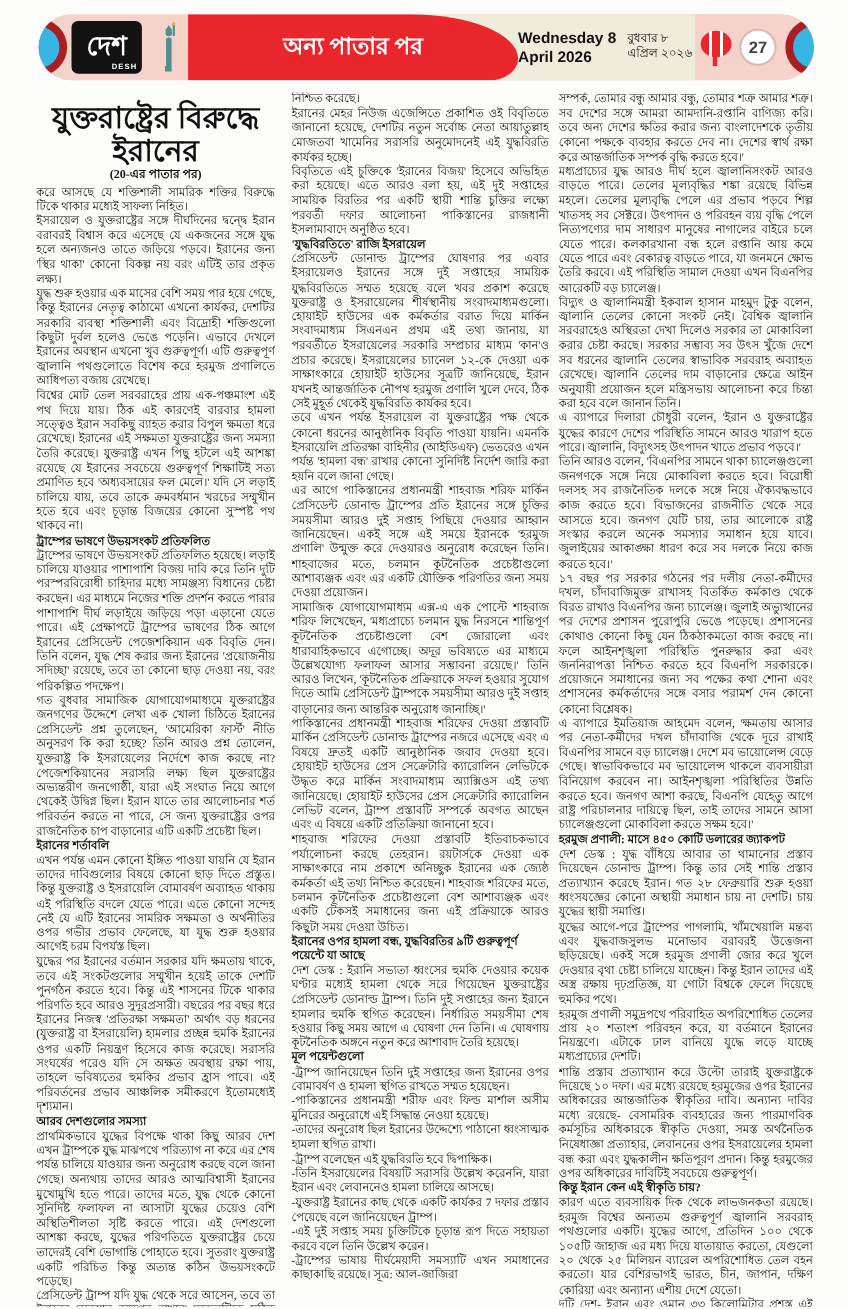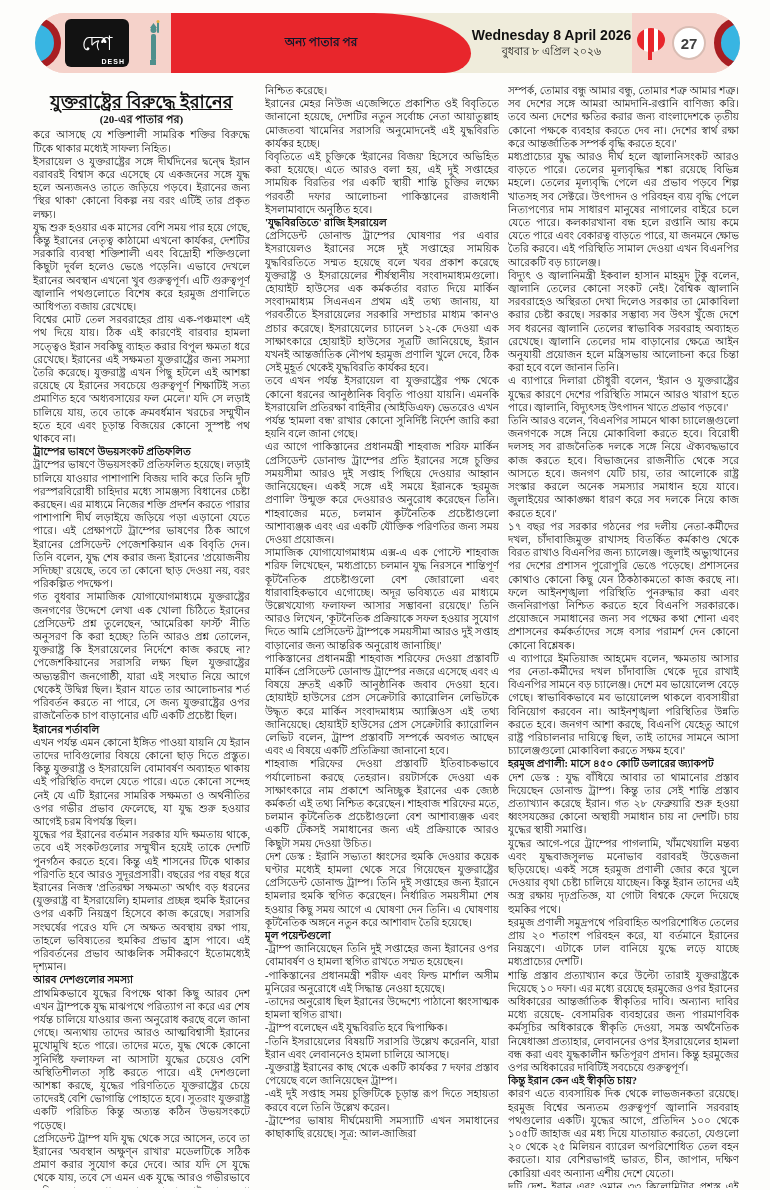--- a/index.html
+++ b/index.html
@@ -8,29 +8,29 @@
   
   .masthead{position:absolute;left:35px;top:13px;width:705px;height:60px;border-radius:30px;
             background:#f5d2ca;display:flex;align-items:stretch;overflow:hidden;}
   .cap{width:30px;position:relative;background:#f5d2ca;flex:none;}
   .cap .ring{position:absolute;top:4px;width:52px;height:52px;border-radius:50%;
              background:#38b5e2;border:7px solid #a81e22;box-sizing:border-box;}
   .cap.left .ring{left:-26px;}
   .cap.right .ring{right:-26px;}
   .logo-box{flex:none;width:64px;height:48px;margin:6px 4px 6px 0;background:#121212;border-radius:6px;
             color:#fff;position:relative;display:flex;align-items:center;justify-content:center;}
-  .logo-box .bn{font-weight:normal;font-size:20px;line-height:1;}
+  .logo-box .bn{font-weight:bold;font-size:24px;line-height:1;}
   .logo-box .en{position:absolute;right:4px;bottom:2px;font-size:7px;font-weight:bold;
                 font-family:"Liberation Sans",sans-serif;letter-spacing:1px;}
   .statue-wrap{flex:none;width:38px;display:flex;align-items:center;justify-content:center;}
   .band-area{flex:1;display:flex;background:#efecdb;position:relative;}
   .red-band{flex:none;width:300px;background:#e8262c;border-top-right-radius:150px 62px;
             border-bottom-right-radius:40px 30px;display:flex;align-items:center;justify-content:center;}
-  .red-band span{color:#0f172a;font-weight:bold;font-size:12px;}
-  .date-panel{flex:1;display:flex;flex-direction:column;align-items:center;justify-content:center;
+  .red-band span{color:#ffffff;font-weight:bold;font-size:21px;}
+  .date-panel{flex:1;display:flex;flex-direction:row;align-items:center;justify-content:center;
               line-height:1.25;}
   .date-en{font-family:"Liberation Sans",sans-serif;font-weight:bold;font-size:14px;}
   .date-bn{font-weight:normal;font-size:11px;}
   .right-zone{flex:none;display:flex;align-items:center;gap:6px;padding:0 4px;background:#f5d2ca;}
   .brand-mark{width:30px;height:34px;position:relative;}
   .brand-mark .ball{position:absolute;left:1px;top:2px;width:28px;height:24px;border-radius:50%;
         background:linear-gradient(90deg,#e8262c 0 26%,#fff 26% 38%,#e8262c 38% 62%,#fff 62% 74%,#e8262c 74% 100%);}
   .brand-mark .stem{position:absolute;left:12px;top:25px;width:4px;height:9px;background:#e8262c;}
   .page-circle{width:30px;height:30px;border-radius:50%;background:#fff;border:2px solid #d9bdb4;
                display:flex;align-items:center;justify-content:center;
@@ -39,21 +39,21 @@
   .cols{position:absolute;left:33px;top:84px;width:706px;height:1104px;display:flex;}
   .col{overflow:hidden;height:100%;}
   .col0{width:217px;margin-right:15px;}
   .col1{width:234px;margin-right:9px;}
   .col2{width:231px;}
   .blk{font-size:10.4px;line-height:13.2px;}
   .p{text-align:justify;}
   .bullet{text-align:justify;}
   .subhead{font-weight:bold;text-align:left;}
   .headline{font-weight:bold;text-align:center;line-height:1.12;margin:8px 0 1px;}
-  .headline.lg{font-size:18px;text-decoration:underline;}
+  .headline.lg{font-size:27px;}
   .continuation{font-weight:bold;font-size:11px;text-align:center;margin:1px 0 2px;}
 </style>
 </head>
 <body>
 
 <div class="masthead">
   <div class="cap left">
       <div class="ring"></div>
     </div>
   <div class="logo-box">
@@ -115,20 +115,21 @@
       <div class="blk p">নিশ্চিত করেছে।</div>
       <div class="blk p">ইরানের মেহর নিউজ এজেন্সিতে প্রকাশিত ওই বিবৃতিতে জানানো হয়েছে, দেশটির নতুন সর্বোচ্চ নেতা আয়াতুল্লাহ মোজতবা খামেনির সরাসরি অনুমোদনেই এই যুদ্ধবিরতি কার্যকর হচ্ছে।</div>
       <div class="blk p">বিবৃতিতে এই চুক্তিকে 'ইরানের বিজয়' হিসেবে অভিহিত করা হয়েছে। এতে আরও বলা হয়, এই দুই সপ্তাহের সাময়িক বিরতির পর একটি স্থায়ী শান্তি চুক্তির লক্ষ্যে পরবর্তী দফার আলোচনা পাকিস্তানের রাজধানী ইসলামাবাদে অনুষ্ঠিত হবে।</div>
       <div class="blk subhead">'যুদ্ধবিরতিতে' রাজি ইসরায়েল</div>
       <div class="blk p">প্রেসিডেন্ট ডোনাল্ড ট্রাম্পের ঘোষণার পর এবার ইসরায়েলও ইরানের সঙ্গে দুই সপ্তাহের সাময়িক যুদ্ধবিরতিতে সম্মত হয়েছে বলে খবর প্রকাশ করেছে যুক্তরাষ্ট্র ও ইসরায়েলের শীর্ষস্থানীয় সংবাদমাধ্যমগুলো। হোয়াইট হাউসের এক কর্মকর্তার বরাত দিয়ে মার্কিন সংবাদমাধ্যম সিএনএন প্রথম এই তথ্য জানায়, যা পরবর্তীতে ইসরায়েলের সরকারি সম্প্রচার মাধ্যম 'কান'ও প্রচার করেছে। ইসরায়েলের চ্যানেল ১২-কে দেওয়া এক সাক্ষাৎকারে হোয়াইট হাউসের সূত্রটি জানিয়েছে, ইরান যখনই আন্তর্জাতিক নৌপথ হরমুজ প্রণালি খুলে দেবে, ঠিক সেই মুহূর্ত থেকেই যুদ্ধবিরতি কার্যকর হবে।</div>
       <div class="blk p">তবে এখন পর্যন্ত ইসরায়েল বা যুক্তরাষ্ট্রের পক্ষ থেকে কোনো ধরনের আনুষ্ঠানিক বিবৃতি পাওয়া যায়নি। এমনকি ইসরায়েলি প্রতিরক্ষা বাহিনীর (আইডিএফ) ভেতরেও এখন পর্যন্ত 'হামলা বন্ধ' রাখার কোনো সুনির্দিষ্ট নির্দেশ জারি করা হয়নি বলে জানা গেছে।</div>
       <div class="blk p">এর আগে পাকিস্তানের প্রধানমন্ত্রী শাহবাজ শরিফ মার্কিন প্রেসিডেন্ট ডোনাল্ড ট্রাম্পের প্রতি ইরানের সঙ্গে চুক্তির সময়সীমা আরও দুই সপ্তাহ পিছিয়ে দেওয়ার আহ্বান জানিয়েছেন। একই সঙ্গে এই সময়ে ইরানকে 'হরমুজ প্রণালি' উন্মুক্ত করে দেওয়ারও অনুরোধ করেছেন তিনি। শাহবাজের মতে, চলমান কূটনৈতিক প্রচেষ্টাগুলো আশাব্যঞ্জক এবং এর একটি যৌক্তিক পরিণতির জন্য সময় দেওয়া প্রয়োজন।</div>
       <div class="blk p">সামাজিক যোগাযোগমাধ্যম এক্স-এ এক পোস্টে শাহবাজ শরিফ লিখেছেন, 'মধ্যপ্রাচ্যে চলমান যুদ্ধ নিরসনে শান্তিপূর্ণ কূটনৈতিক প্রচেষ্টাগুলো বেশ জোরালো এবং ধারাবাহিকভাবে এগোচ্ছে। অদূর ভবিষ্যতে এর মাধ্যমে উল্লেখযোগ্য ফলাফল আসার সম্ভাবনা রয়েছে।' তিনি আরও লিখেন, 'কূটনৈতিক প্রক্রিয়াকে সফল হওয়ার সুযোগ দিতে আমি প্রেসিডেন্ট ট্রাম্পকে সময়সীমা আরও দুই সপ্তাহ বাড়ানোর জন্য আন্তরিক অনুরোধ জানাচ্ছি।'</div>
       <div class="blk p">পাকিস্তানের প্রধানমন্ত্রী শাহবাজ শরিফের দেওয়া প্রস্তাবটি মার্কিন প্রেসিডেন্ট ডোনাল্ড ট্রাম্পের নজরে এসেছে এবং এ বিষয়ে দ্রুতই একটি আনুষ্ঠানিক জবাব দেওয়া হবে। হোয়াইট হাউসের প্রেস সেক্রেটারি ক্যারোলিন লেভিটকে উদ্ধৃত করে মার্কিন সংবাদমাধ্যম অ্যাক্সিওস এই তথ্য জানিয়েছে। হোয়াইট হাউসের প্রেস সেক্রেটারি ক্যারোলিন লেভিট বলেন, ট্রাম্প প্রস্তাবটি সম্পর্কে অবগত আছেন এবং এ বিষয়ে একটি প্রতিক্রিয়া জানানো হবে।</div>
       <div class="blk p">শাহবাজ শরিফের দেওয়া প্রস্তাবটি ইতিবাচকভাবে পর্যালোচনা করছে তেহরান। রয়টার্সকে দেওয়া এক সাক্ষাৎকারে নাম প্রকাশে অনিচ্ছুক ইরানের এক জ্যেষ্ঠ কর্মকর্তা এই তথ্য নিশ্চিত করেছেন। শাহবাজ শরিফের মতে, চলমান কূটনৈতিক প্রচেষ্টাগুলো বেশ আশাব্যঞ্জক এবং একটি টেকসই সমাধানের জন্য এই প্রক্রিয়াকে আরও কিছুটা সময় দেওয়া উচিত।</div>
+      <div class="blk subhead">ইরানের ওপর হামলা বন্ধ, যুদ্ধবিরতির ৯টি গুরুত্বপূর্ণ পয়েন্টে যা আছে</div>
       <div class="blk p">দেশ ডেস্ক : ইরানি সভ্যতা ধ্বংসের হুমকি দেওয়ার কয়েক ঘণ্টার মধ্যেই হামলা থেকে সরে গিয়েছেন যুক্তরাষ্ট্রের প্রেসিডেন্ট ডোনাল্ড ট্রাম্প। তিনি দুই সপ্তাহের জন্য ইরানে হামলার হুমকি স্থগিত করেছেন। নির্ধারিত সময়সীমা শেষ হওয়ার কিছু সময় আগে এ ঘোষণা দেন তিনি। এ ঘোষণায় কূটনৈতিক অঙ্গনে নতুন করে আশাবাদ তৈরি হয়েছে।</div>
       <div class="blk subhead">মূল পয়েন্টগুলো</div>
       <div class="blk bullet">-ট্রাম্প জানিয়েছেন তিনি দুই সপ্তাহের জন্য ইরানের ওপর বোমাবর্ষণ ও হামলা স্থগিত রাখতে সম্মত হয়েছেন।</div>
       <div class="blk bullet">-পাকিস্তানের প্রধানমন্ত্রী শরীফ এবং ফিল্ড মার্শাল অসীম মুনিরের অনুরোধে এই সিদ্ধান্ত নেওয়া হয়েছে।</div>
       <div class="blk bullet">-তাদের অনুরোধ ছিল ইরানের উদ্দেশ্যে পাঠানো ধ্বংসাত্মক হামলা স্থগিত রাখা।</div>
       <div class="blk bullet">-ট্রাম্প বলেছেন এই যুদ্ধবিরতি হবে দ্বিপাক্ষিক।</div>
       <div class="blk bullet">-তিনি ইসরায়েলের বিষয়টি সরাসরি উল্লেখ করেননি, যারা ইরান এবং লেবাননেও হামলা চালিয়ে আসছে।</div>
       <div class="blk bullet">-যুক্তরাষ্ট্র ইরানের কাছ থেকে একটি কার্যকর 7 দফার প্রস্তাব পেয়েছে বলে জানিয়েছেন ট্রাম্প।</div>
       <div class="blk bullet">-এই দুই সপ্তাহ সময় চুক্তিটিকে চূড়ান্ত রূপ দিতে সহায়তা করবে বলে তিনি উল্লেখ করেন।</div>
       <div class="blk bullet">-ট্রাম্পের ভাষায় দীর্ঘমেয়াদী সমস্যাটি এখন সমাধানের কাছাকাছি রয়েছে। সূত্র: আল-জাজিরা</div>

